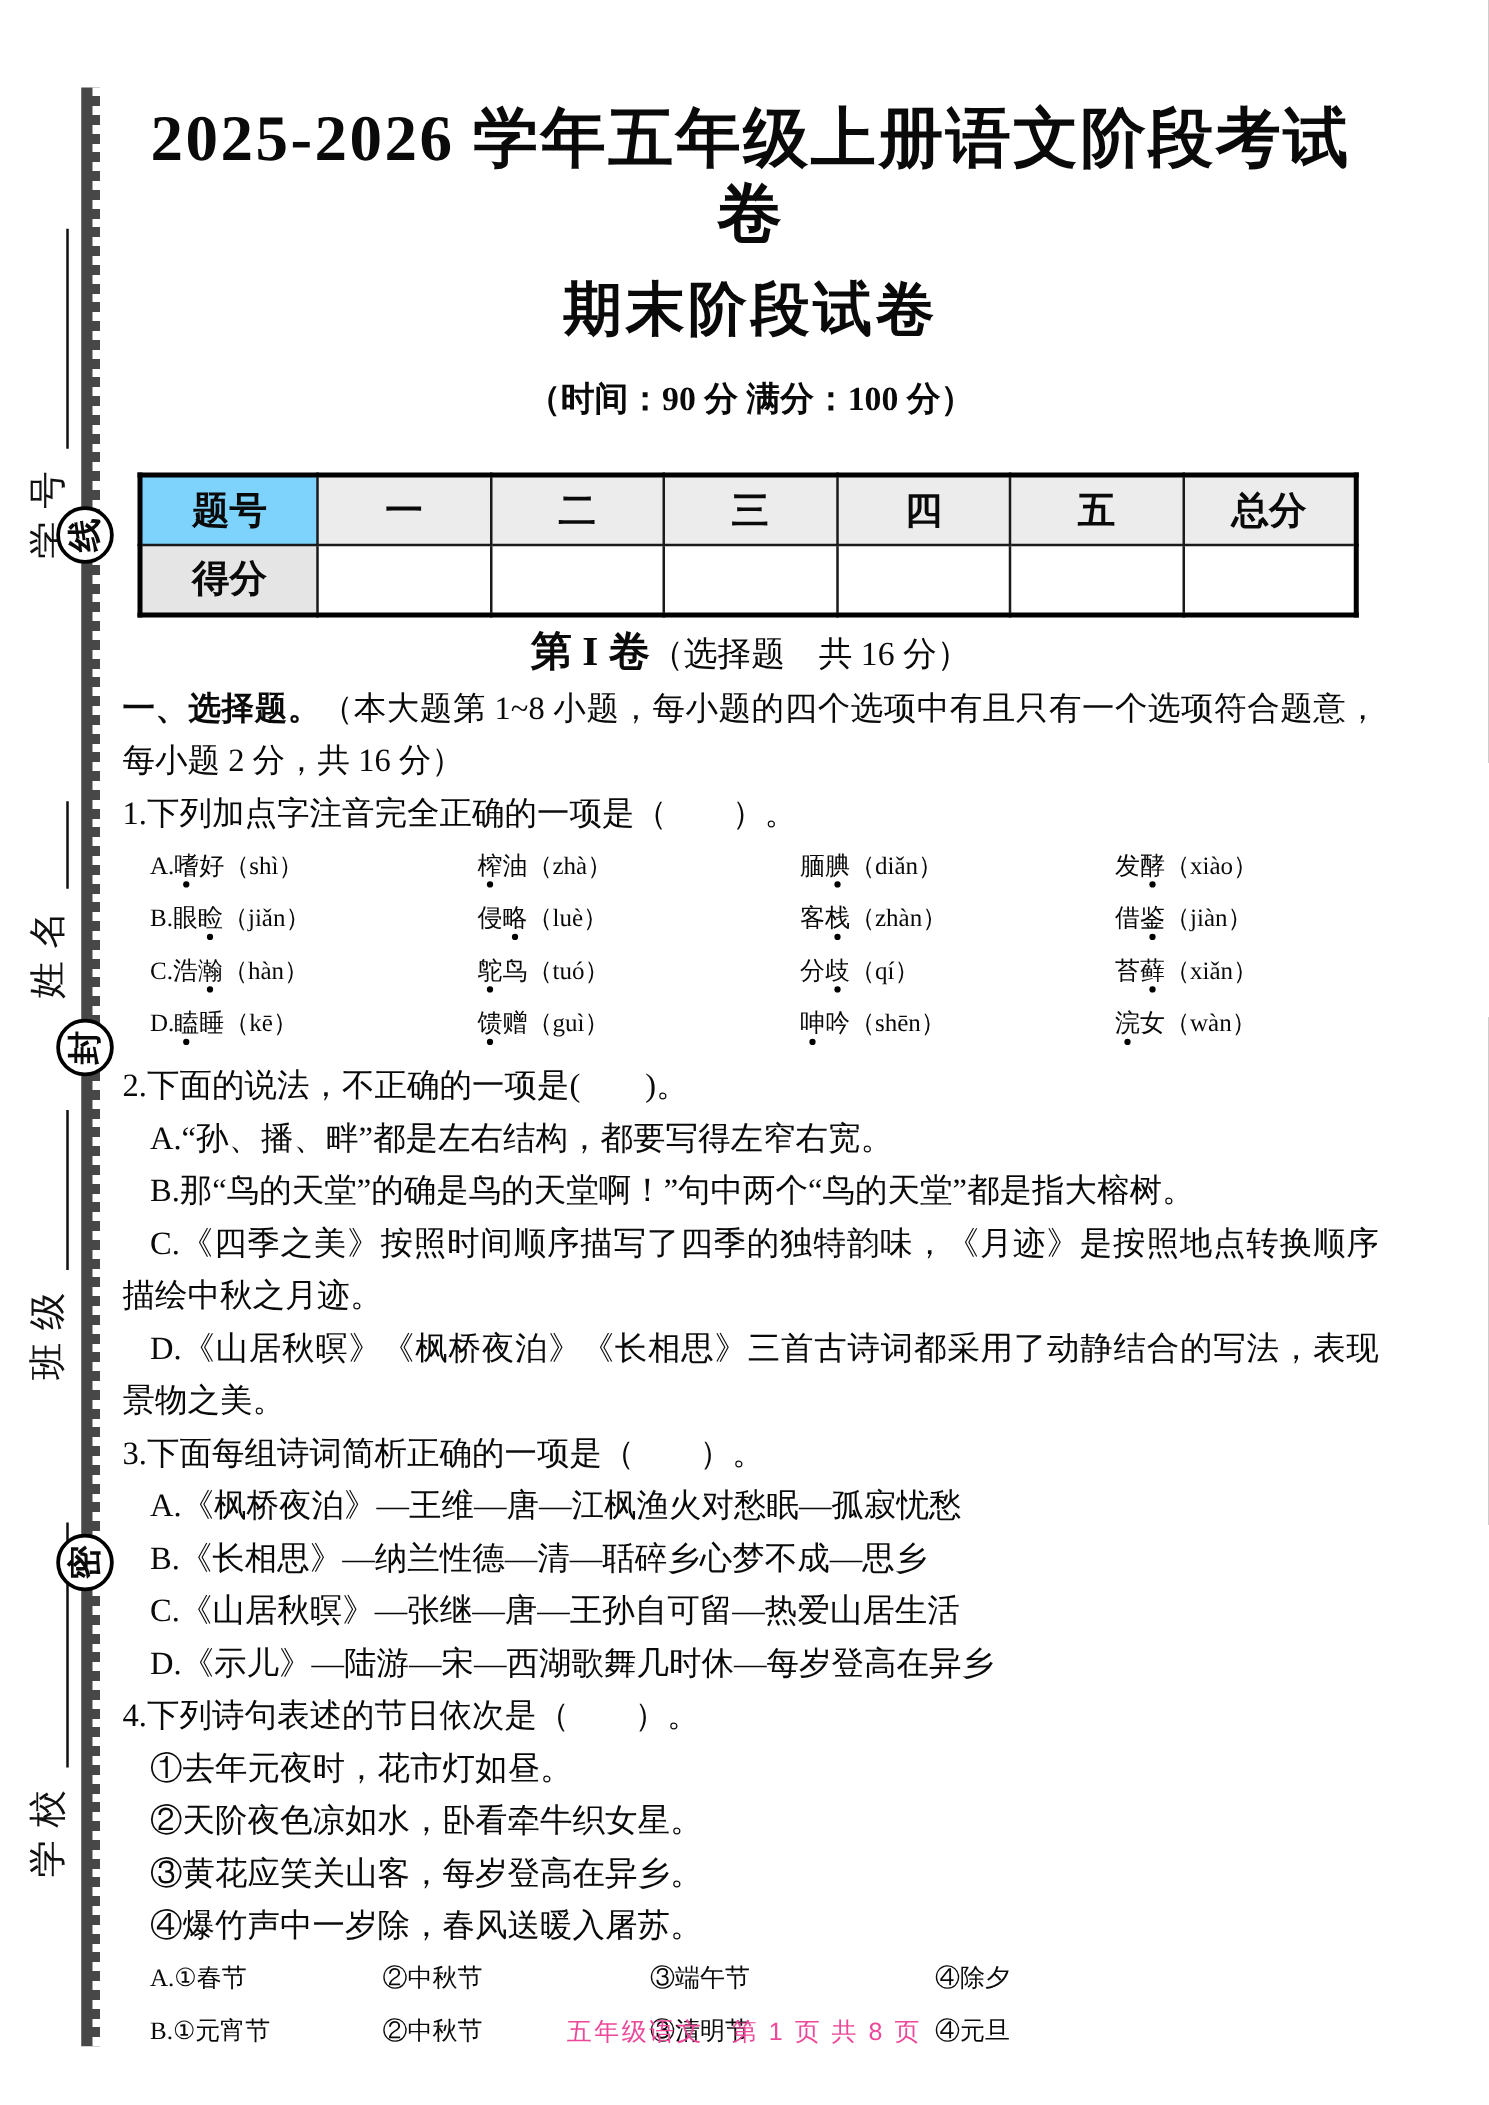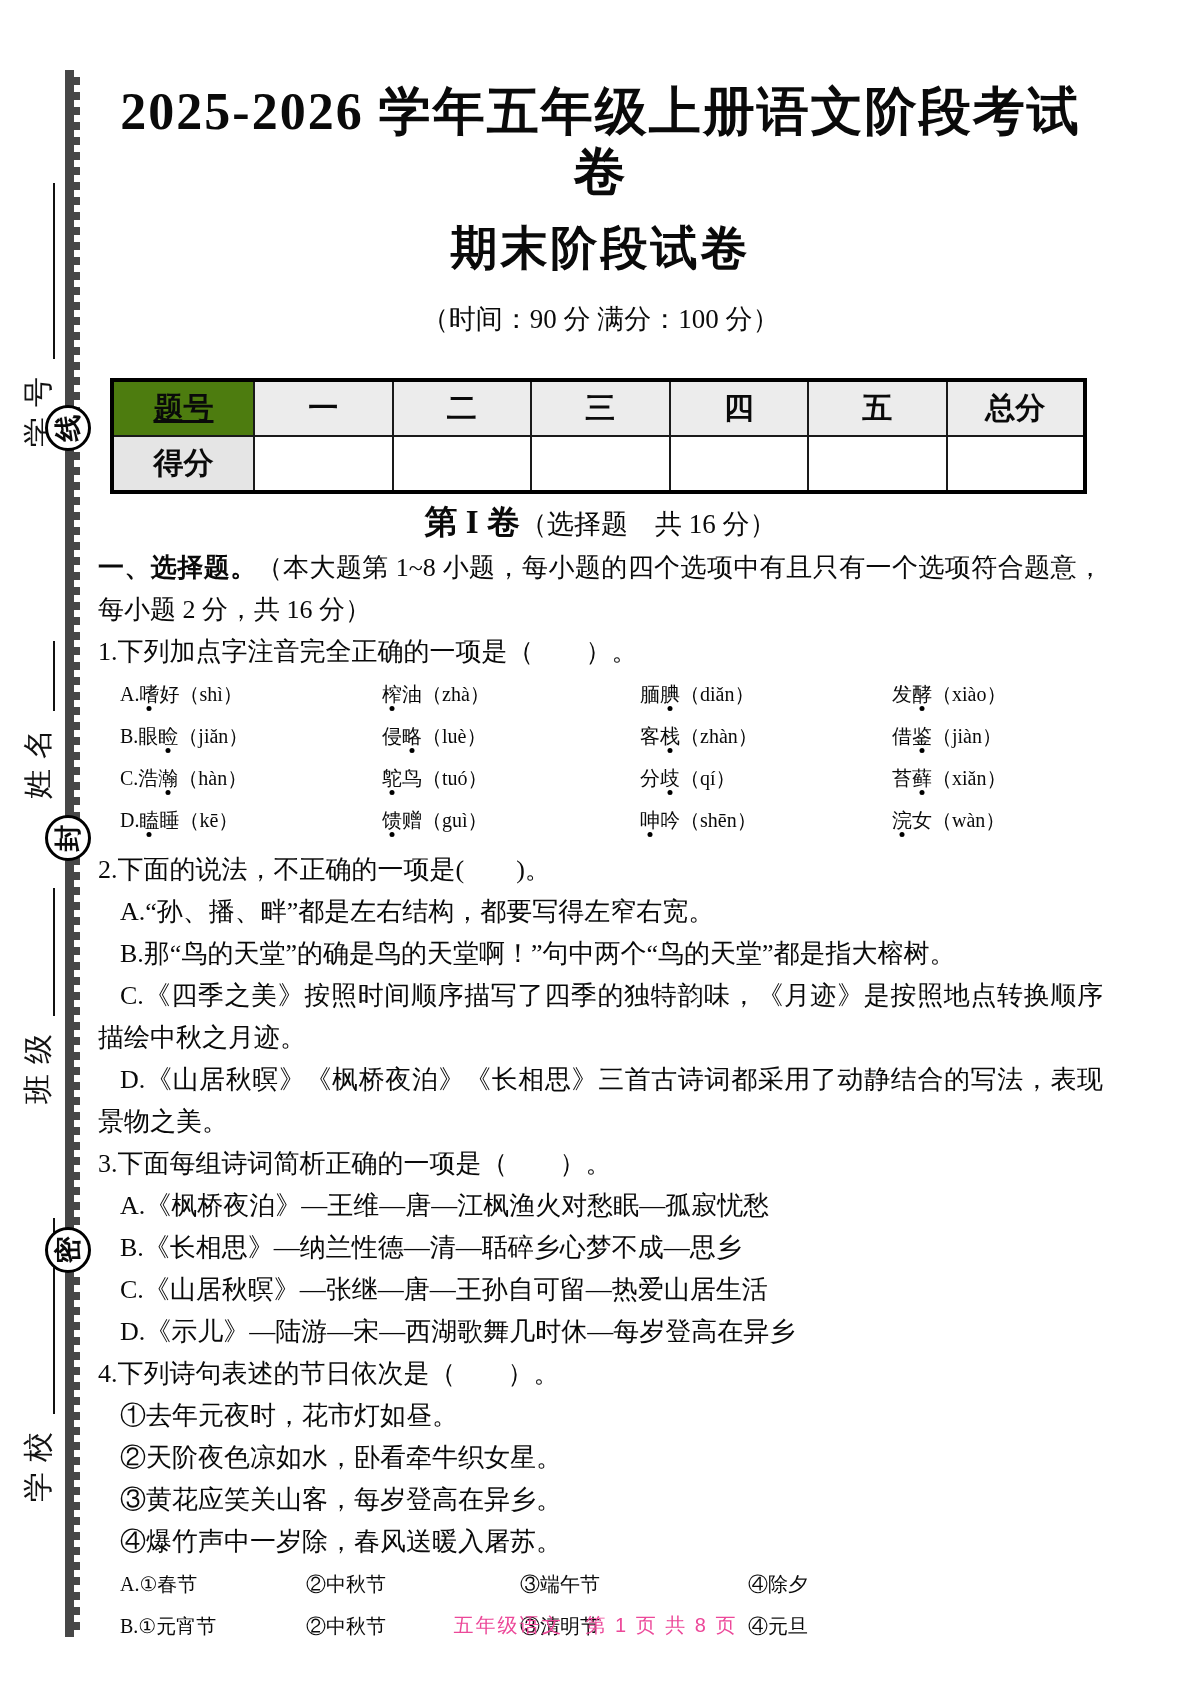--- a/index.html
+++ b/index.html
@@ -29,30 +29,30 @@
     display:flex; align-items:center; justify-content:center;
     transform:rotate(-90deg); font-size:27px; font-weight:bold; z-index:3;
   }
   
   .content { position:absolute; left:98px; top:70px; width:1005px; }
   .title1 {
     margin-top:12px; text-align:center; font-size:52px; font-weight:900;
     letter-spacing:2px; line-height:1.15; font-family:"Liberation Serif","DejaVu Serif",serif;
   }
   .title2 { margin-top:20px; text-align:center; font-size:47px; font-weight:900; letter-spacing:3px; line-height:1.12; }
-  .meta { margin-top:26px; text-align:center; font-size:27px; line-height:38px; }
+  .meta { margin-top:26px; text-align:center; font-size:27px; line-height:38px;font-weight:bold; }
   table.score {
     margin:40px 0 0 12px; width:977px; border-collapse:collapse;
     border:4px solid #000; table-layout:fixed;
     font-family:"Liberation Sans","DejaVu Sans",sans-serif;
   }
   table.score th, table.score td { border:2px solid #1a1a1a; height:56px; text-align:center; font-size:30px; font-weight:bold; }
   table.score .c0 { width:142px; background:#e5e5e5; }
   table.score tr.hd th { background:#ececec; }
-  table.score tr.hd th.c0 { background:#4d7c0f;text-decoration:underline; }
+  table.score tr.hd th.c0 { background:#7dd3fc; }
   table.score td { background:#ffffff; font-weight:normal; }
   .sec-head { margin-top:6px; text-align:center; font-size:27px; line-height:44px; }
   .sec-head .big { font-size:33px; font-weight:bold; }
   p.para, p.stem, p.opt, p.item { font-size:26px; line-height:42px; text-align:justify; }
   .bsans { font-family:"Liberation Sans","DejaVu Sans",sans-serif; font-weight:bold; }
   p.stem { margin-top:0; }
   p.stem.gap { margin-top:8px; }
   p.opt, p.item { text-indent:22px; }
   .optgrid { display:grid; padding-left:22px; font-size:20px; line-height:42px; }
   .optgrid.g1 { grid-template-columns:262px 258px 252px 1fr; }

